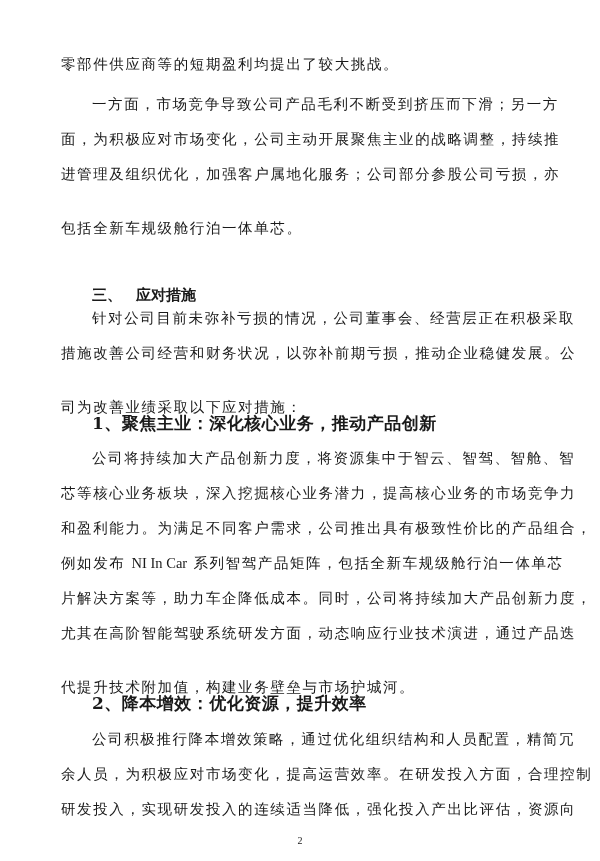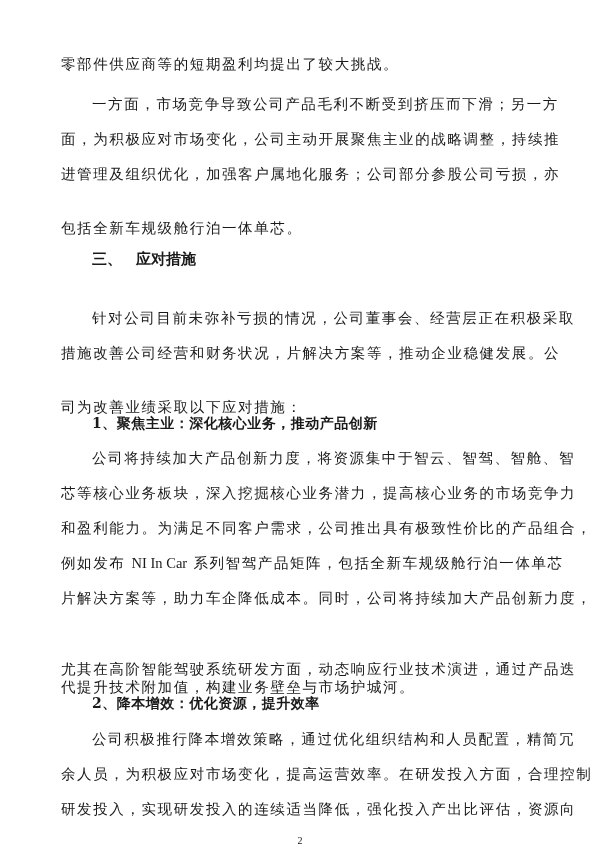--- a/index.html
+++ b/index.html
@@ -6,55 +6,55 @@
   body {
     width: 600px; height: 861px; background: #ffffff; position: relative; overflow: hidden;
     font-family: "DejaVu Serif", "Liberation Serif", serif; color: #1a1a1a;
   }
   .line {
     position: absolute; left: 61px; width: 492px; font-size: 14.5px; line-height: 18px;
     white-space: nowrap; letter-spacing: 1.6px; text-align: justify; text-align-last: justify;
   }
   .line.last { text-align-last: left; margin-top: 19px; }
   .line.indent { left: 92px; width: 461px; }
-  .heading { position: absolute; left: 92px; font-size: 15px; font-weight: bold; line-height: 18px; white-space: nowrap; }
-  .sub-heading { position: absolute; left: 92px; font-size: 14px; font-weight: bold; line-height: 18px; white-space: nowrap; letter-spacing: 0.5px;}
+  .heading { position: absolute; left: 92px; font-size: 15px; font-weight: bold; line-height: 18px; white-space: nowrap; margin-top: 36px; }
+  .sub-heading { position: absolute; left: 92px; font-size: 17px; font-weight: bold; line-height: 18px; white-space: nowrap; letter-spacing: 0.5px;}
   .latin { font-family: "Liberation Serif", serif; font-weight: normal; letter-spacing: 0; }
   .page-number { position: absolute; left: 0; width: 600px; top: 835px; text-align: center; font-size: 10px; font-family: "Liberation Serif", serif; }
 </style>
 </head>
 <body>
 
 <div>
 
   <div class="line last" style="top:36px">零部件供应商等的短期盈利均提出了较大挑战。</div>
 
   <div class="line indent" style="top:95px">一方面，市场竞争导致公司产品毛利不断受到挤压而下滑；另一方</div>
   <div class="line" style="top:130px">面，为积极应对市场变化，公司主动开展聚焦主业的战略调整，持续推</div>
   <div class="line" style="top:165px">进管理及组织优化，加强客户属地化服务；公司部分参股公司亏损，亦</div>
   <div class="line last" style="top:200px">包括全新车规级舱行泊一体单芯。</div>
 
   <div class="heading" style="top:250px">
     <span>三、</span><span style="display:inline-block;width:14px"></span><span>应对措施</span>
   </div>
 
   <div class="line indent" style="top:309px">针对公司目前未弥补亏损的情况，公司董事会、经营层正在积极采取</div>
-  <div class="line" style="top:344px">措施改善公司经营和财务状况，片解决方案等，推动企业稳健发展。公</div>
+  <div class="line" style="top:344px">措施改善公司经营和财务状况，以弥补前期亏损，推动企业稳健发展。公</div>
   <div class="line last" style="top:379px">司为改善业绩采取以下应对措施：</div>
 
   <div class="sub-heading" style="top:414px">1、聚焦主业：深化核心业务，推动产品创新</div>
 
   <div class="line indent" style="top:449px">公司将持续加大产品创新力度，将资源集中于智云、智驾、智舱、智</div>
   <div class="line" style="top:484px">芯等核心业务板块，深入挖掘核心业务潜力，提高核心业务的市场竞争力</div>
   <div class="line" style="top:519px">和盈利能力。为满足不同客户需求，公司推出具有极致性价比的产品组合，</div>
   <div class="line" style="top:554px">
     <span>例如发布 </span><span class="latin">NI In Car</span><span> 系列智驾产品矩阵，包括全新车规级舱行泊一体单芯</span>
   </div>
   <div class="line" style="top:589px">片解决方案等，助力车企降低成本。同时，公司将持续加大产品创新力度，</div>
-  <div class="line" style="top:660px">尤其在高阶智能驾驶系统研发方面，动态响应行业技术演进，通过产品迭</div>
+  <div class="line" style="top:624px">尤其在高阶智能驾驶系统研发方面，动态响应行业技术演进，通过产品迭</div>
   <div class="line last" style="top:659px">代提升技术附加值，构建业务壁垒与市场护城河。</div>
 
   <div class="sub-heading" style="top:694px">2、降本增效：优化资源，提升效率</div>
 
   <div class="line indent" style="top:730px">公司积极推行降本增效策略，通过优化组织结构和人员配置，精简冗</div>
   <div class="line" style="top:765px">余人员，为积极应对市场变化，提高运营效率。在研发投入方面，合理控制</div>
   <div class="line" style="top:800px">研发投入，实现研发投入的连续适当降低，强化投入产出比评估，资源向</div>
 
   <div class="page-number">2</div>
 </div>

